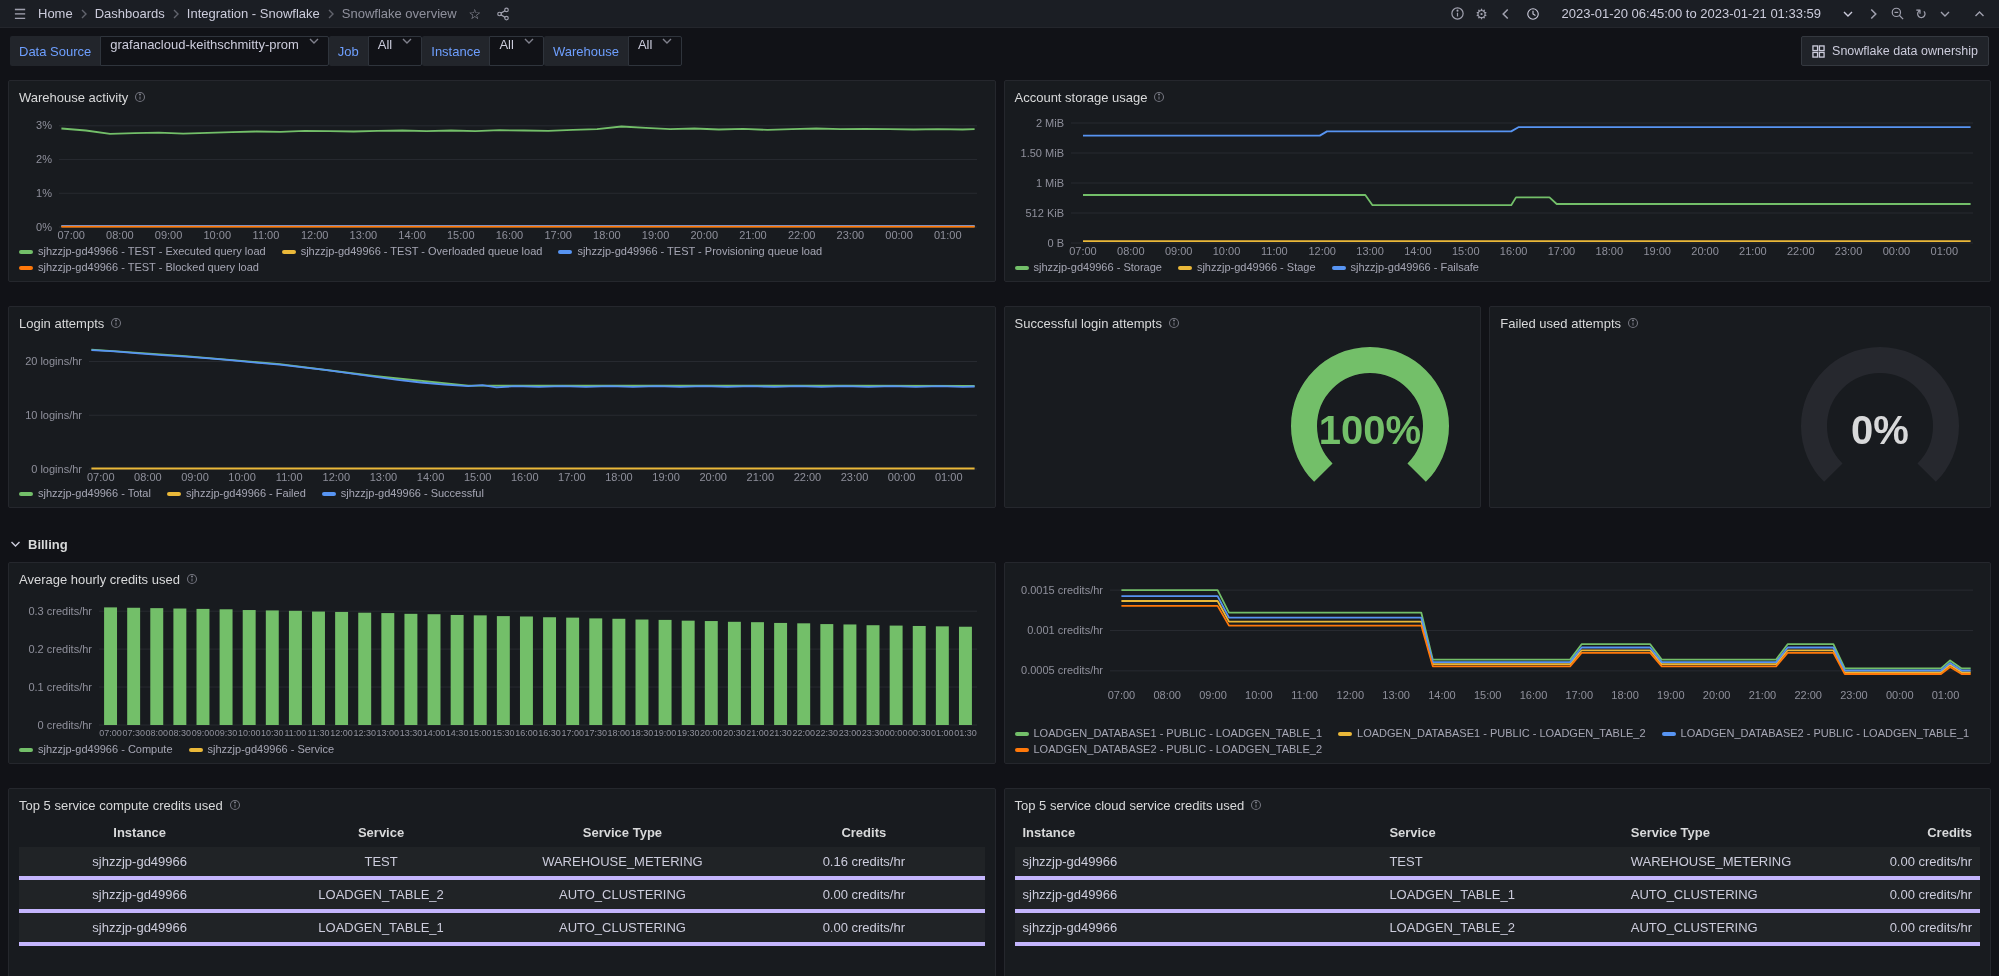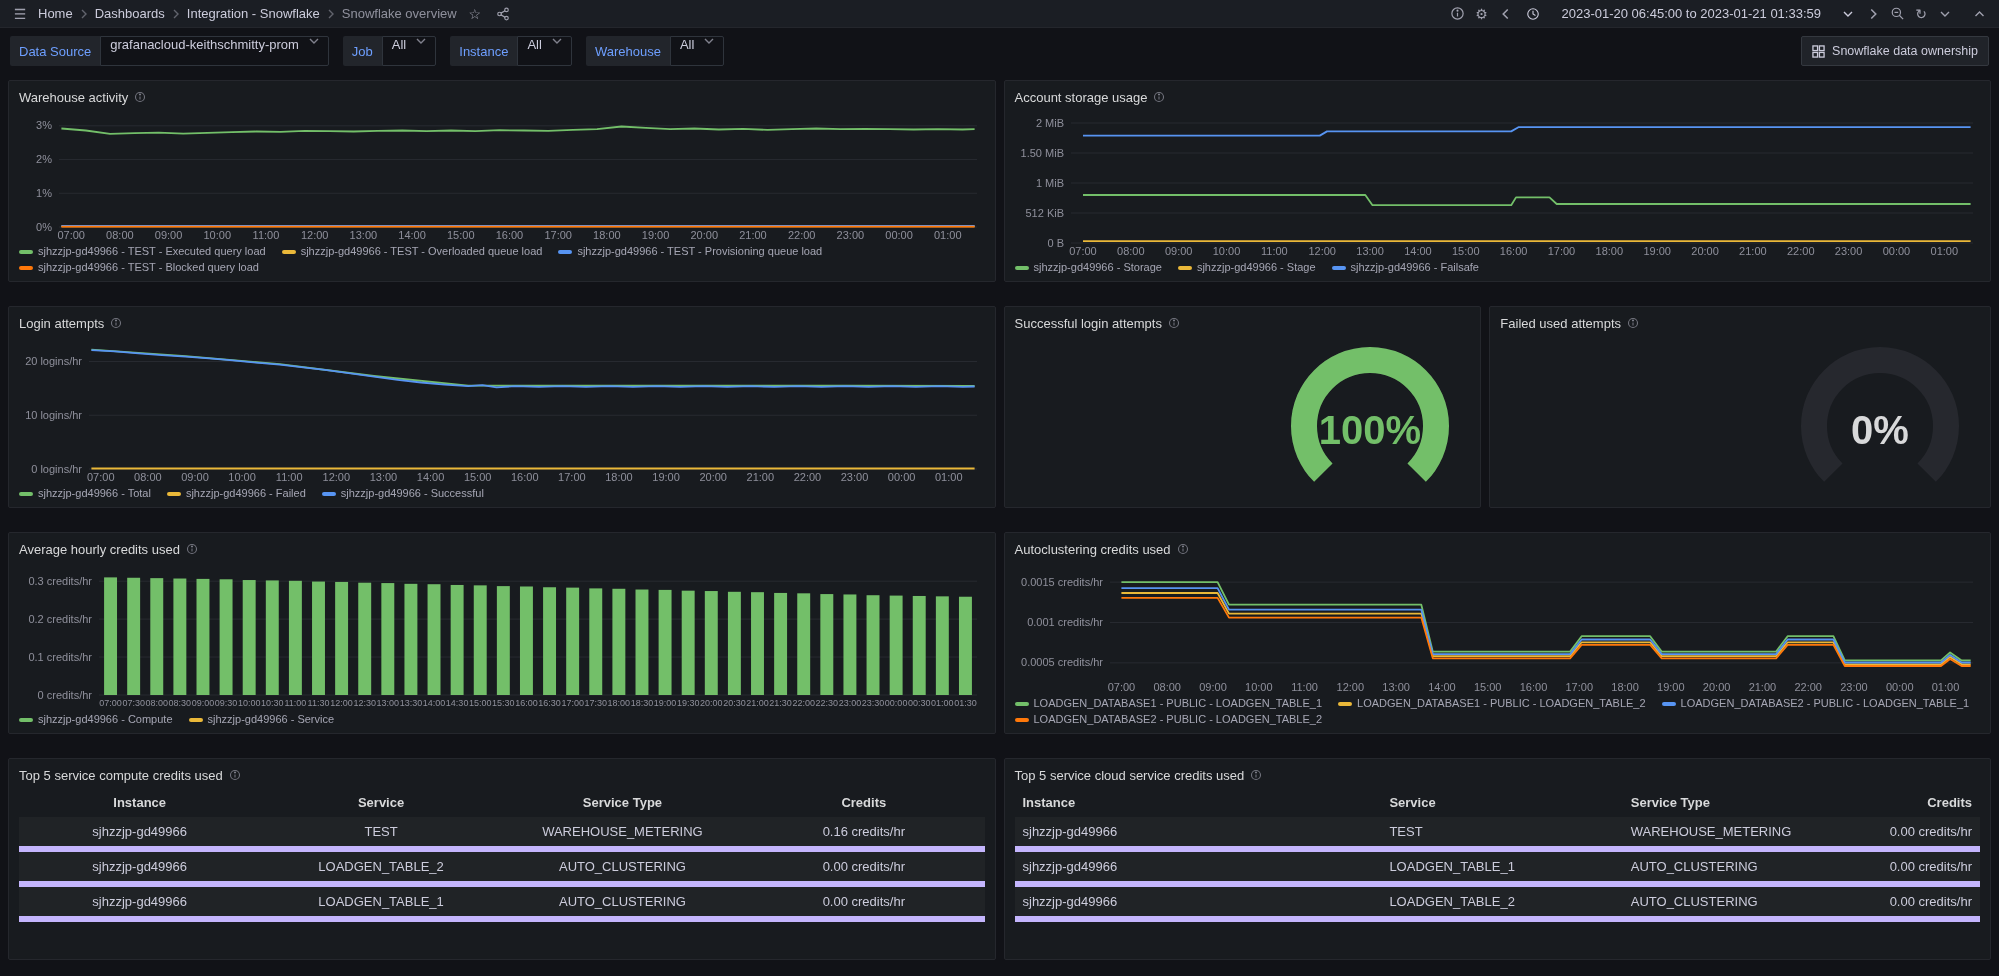--- a/index.html
+++ b/index.html
@@ -8,21 +8,21 @@
   .nav{height:28px;background:#1B1E24;border-bottom:1px solid #24262C;display:flex;align-items:center;gap:8px;padding:0 10px}
   .icon-btn{display:inline-flex;align-items:center;justify-content:center;min-width:20px;height:22px;color:rgba(204,204,220,.75);cursor:pointer}
   .icon-btn svg{display:block}
   .glyph{font-size:14px;line-height:1}
   .crumbs{display:flex;align-items:center;gap:7px}
   .crumb{color:#CCCCDC;cursor:pointer;white-space:nowrap}
   .crumb.current{color:rgba(204,204,220,.65)}
   .crumb-sep{color:rgba(204,204,220,.4);display:inline-flex}
   .nav-right{margin-left:auto;display:flex;align-items:center;gap:4px}
   .time-btn{display:flex;align-items:center;gap:22px;height:24px;padding:0 6px;color:#CCCCDC;cursor:pointer;white-space:nowrap}
-  .filterbar{height:46px;display:flex;align-items:center;gap:14px;padding:8px 10px}
+  .filterbar{height:46px;display:flex;align-items:center;padding:8px 10px}
   .var{display:flex;align-items:stretch;height:30px}
   .var-label{background:#22252B;color:#6E9FFF;display:flex;align-items:center;padding:0 9px;font-size:13px;border-radius:2px 0 0 2px;cursor:pointer}
   .var-value{background:#111217;border:1px solid #2F343C;color:#CCCCDC;display:flex;align-items:flex-start;gap:10px;padding:0 9px;font-size:13px;border-radius:0 2px 2px 0;cursor:pointer}
   .var-value .caret{color:rgba(204,204,220,.6);display:inline-flex}
   .btn-secondary{margin-left:auto;display:flex;align-items:center;gap:7px;height:30px;padding:0 10px;background:#202329;border:1px solid #34383F;border-radius:2px;color:#CCCCDC;font-size:12.5px;cursor:pointer;white-space:nowrap}
   .content{padding:6px 8px}
   .row{display:grid;gap:8px;margin-bottom:24px}
   .row-half{grid-template-columns:calc(50% - 4px) auto}
   .row-gauges{grid-template-columns:calc(50% - 4px) calc(24.4% - 6px) auto}
   .panel{background:#181B1F;border:1px solid #25272D;border-radius:2px;padding:5px 10px 7px;display:flex;flex-direction:column;height:202px;overflow:hidden}
@@ -38,21 +38,21 @@
   .gauge-text{font-size:40px;font-weight:700;font-family:"Liberation Sans",sans-serif}
   .tick{fill:rgba(204,204,220,.65);font-size:11px;font-family:"Liberation Sans",sans-serif}
   .tick-xs{font-size:9px}
   .grid{stroke:rgba(204,204,220,.09);stroke-width:1}
   .section-row{display:flex;align-items:center;gap:7px;height:24px;margin:0 0 6px 2px;cursor:pointer}
   .section-title{font-size:13px;font-weight:700;color:#D8D9DA}
   .table-wrap{flex:1;min-height:0;overflow:hidden;padding-top:2px}
   .gtable{width:100%;border-collapse:collapse;font-size:13px;table-layout:fixed}
   .gtable th{font-weight:700;color:#D8D9DA;padding:7px 8px;white-space:nowrap;overflow:hidden;text-overflow:ellipsis}
   .gtable td{padding:7px 8px;color:#CCCCDC;white-space:nowrap;overflow:hidden;text-overflow:ellipsis}
-  .gtable tbody tr{background:rgba(255,255,255,.035);border-bottom:6px solid #c4b5fd}
+  .gtable tbody tr{background:rgba(255,255,255,.035);border-bottom:4px solid #c4b5fd}
 </style>
 </head>
 <body>
 
 <header class="nav">
   <span class="icon-btn glyph">
       <span>☰</span>
     </span>
   <nav class="crumbs">
     <span class="crumb">Home</span>
@@ -424,20 +424,26 @@
       </div>
       <div class="gauge-wrap">
           <svg viewBox="0 0 200 166" height="166">
             <path d="M 53.33 138.67 A 66 66 0 1 1 146.67 138.67" fill="none" stroke="#26282E" stroke-width="26"></path>
             <text x="100" y="110" class="gauge-text" text-anchor="middle" fill="#D8D9DA">0%</text>
           </svg>
         </div>
     </section>
   </div>
 
+  <div class="section-row">
+    <svg width="11" height="8" viewBox="0 0 10 8">
+        <polyline points="1,2 5,6 9,2" fill="none" stroke="#CCCCDC" stroke-width="1.4"></polyline>
+      </svg>
+    <span class="section-title">Billing</span>
+  </div>
 
   <div class="row row-half">
     <section class="panel">
       <div class="panel-header">
         <span class="panel-title">Average hourly credits used</span>
         <span class="info-ic">
             <svg width="12" height="12" viewBox="0 0 20 20" fill="none" stroke="currentColor" stroke-width="1.8">
               <circle cx="10" cy="10" r="7.5"></circle>
               <line x1="10" y1="9" x2="10" y2="14"></line>
               <circle cx="10" cy="6" r="0.8" fill="currentColor"></circle>
@@ -538,30 +544,20 @@
             <span>sjhzzjp-gd49966 - Compute</span>
           </span>
           <span class="legend-item">
             <i style="background: rgb(234, 184, 57);"></i>
             <span>sjhzzjp-gd49966 - Service</span>
           </span>
         </div>
     </section>
 
     <section class="panel">
-      <div class="panel-header">
-        <span class="panel-title">Autoclustering credits used</span>
-        <span class="info-ic">
-            <svg width="12" height="12" viewBox="0 0 20 20" fill="none" stroke="currentColor" stroke-width="1.8">
-              <circle cx="10" cy="10" r="7.5"></circle>
-              <line x1="10" y1="9" x2="10" y2="14"></line>
-              <circle cx="10" cy="6" r="0.8" fill="currentColor"></circle>
-            </svg>
-          </span>
-      </div>
       <div class="chart">
           <svg width="966" height="134">
             <line x1="95" y1="102.85714285714286" x2="958" y2="102.85714285714286" class="grid"></line>
             <text x="88" y="106.35714285714286" class="tick" text-anchor="end">0.0005 credits/hr</text>
             <line x1="95" y1="62.499999999999986" x2="958" y2="62.499999999999986" class="grid"></line>
             <text x="88" y="65.99999999999999" class="tick" text-anchor="end">0.001 credits/hr</text>
             <line x1="95" y1="22.142857142857125" x2="958" y2="22.142857142857125" class="grid"></line>
             <text x="88" y="25.642857142857125" class="tick" text-anchor="end">0.0015 credits/hr</text>
             <text x="106.44562334217507" y="131" class="tick" text-anchor="middle">07:00</text>
             <text x="152.22811671087533" y="131" class="tick" text-anchor="middle">08:00</text>

